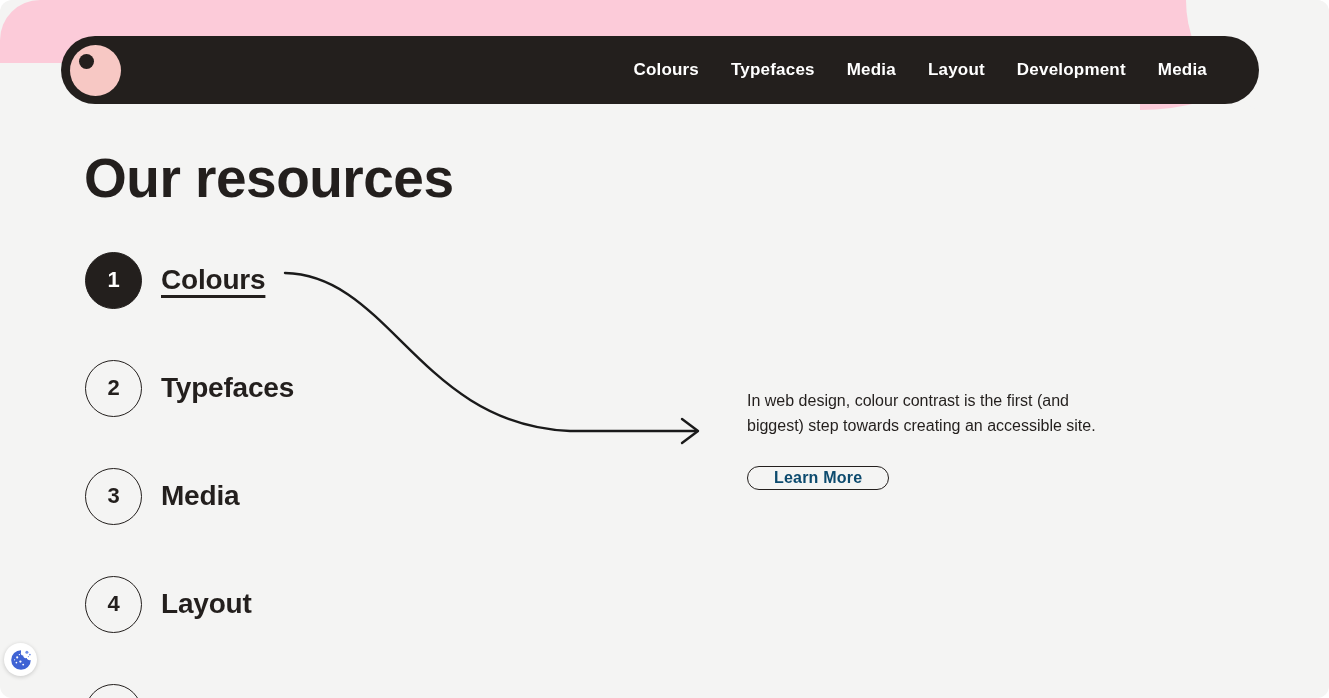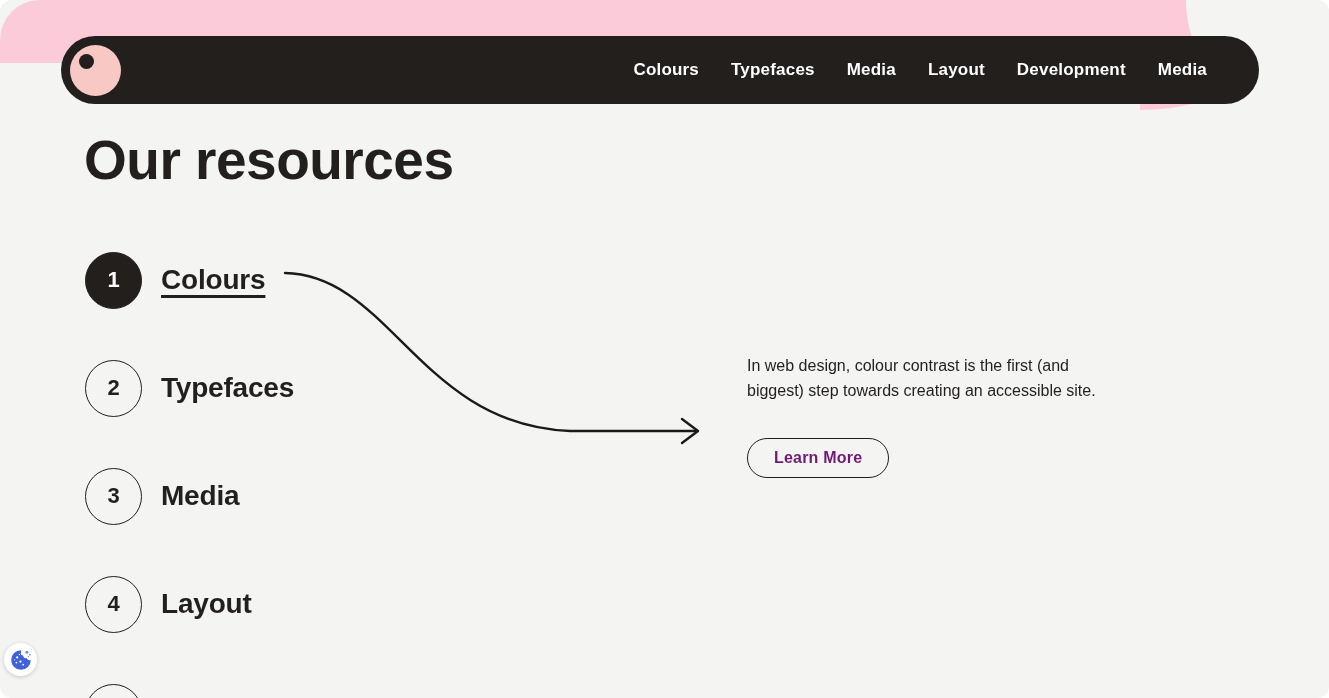--- a/index.html
+++ b/index.html
@@ -100,21 +100,21 @@
     font-weight: bold;
     letter-spacing: 0.2px;
     text-decoration: none;
     cursor: pointer;
     white-space: nowrap;
   }
 
   
   .page-title {
     position: absolute;
-    top: 128px;
+    top: 146px;
     left: 84px;
     font-size: 55px;
     font-weight: bold;
     color: #231f1d;
     letter-spacing: -0.5px;
     z-index: 4;
   }
 
   
   .resource-list {
@@ -171,42 +171,42 @@
     left: 270px;
     width: 450px;
     height: 200px;
     z-index: 3;
     pointer-events: none;
   }
 
   
   .content-col {
     position: absolute;
-    top: 353px;
+    top: 388px;
     left: 747px;
     width: 372px;
     z-index: 4;
   }
   .content-paragraph {
     font-size: 16px;
     line-height: 25px;
     color: #231f1d;
     margin-bottom: 24px;
   }
   .learn-more-btn {
     display: inline-flex;
     align-items: center;
     justify-content: center;
-    height: 40px;
+    height: 24px;
     padding: 0 26px;
-    margin-top: 11px;
+    margin-top: 4px;
     border: 1.5px solid #231f1d;
     border-radius: 20px;
     background: transparent;
-    color: #701a75;
+    color: #0c4a6e;
     font-family: "Liberation Sans", sans-serif;
     font-size: 16px;
     font-weight: bold;
     letter-spacing: 0.2px;
     cursor: pointer;
   }
 
   
   .cookie-widget {
     position: absolute;

